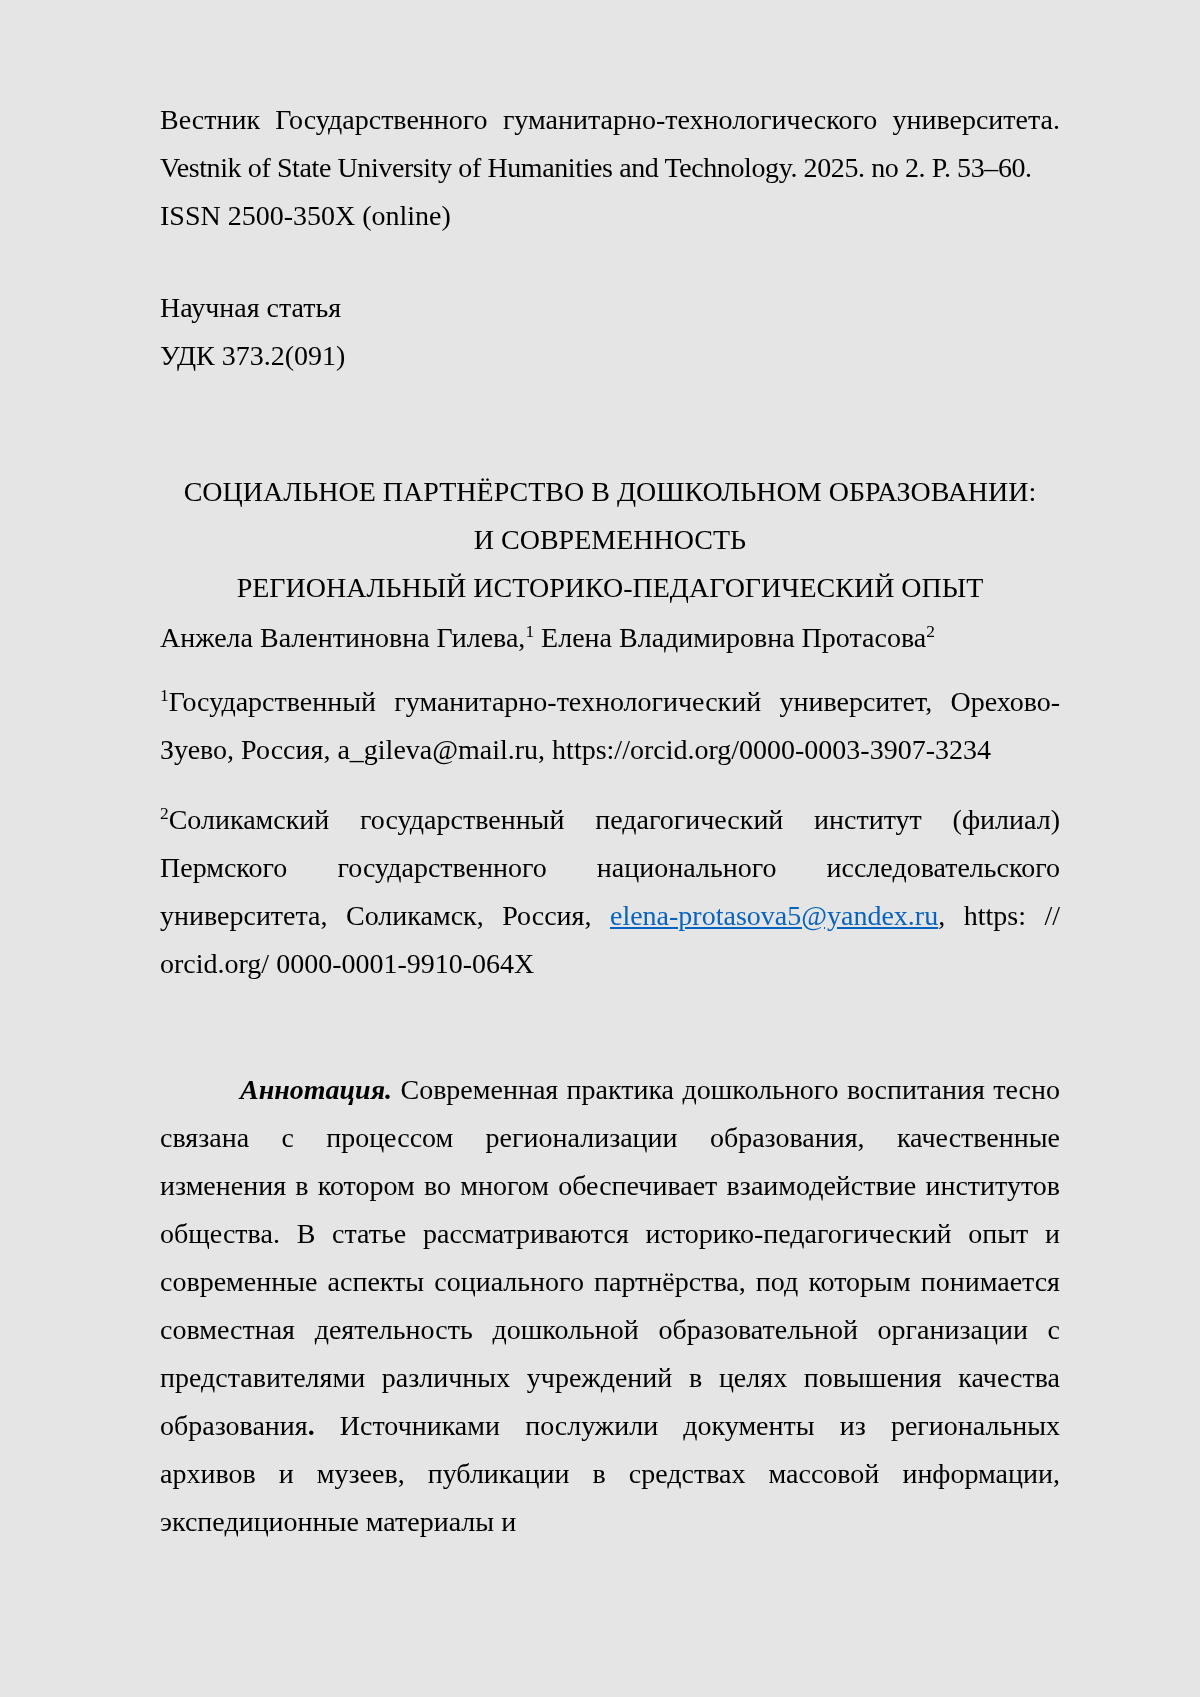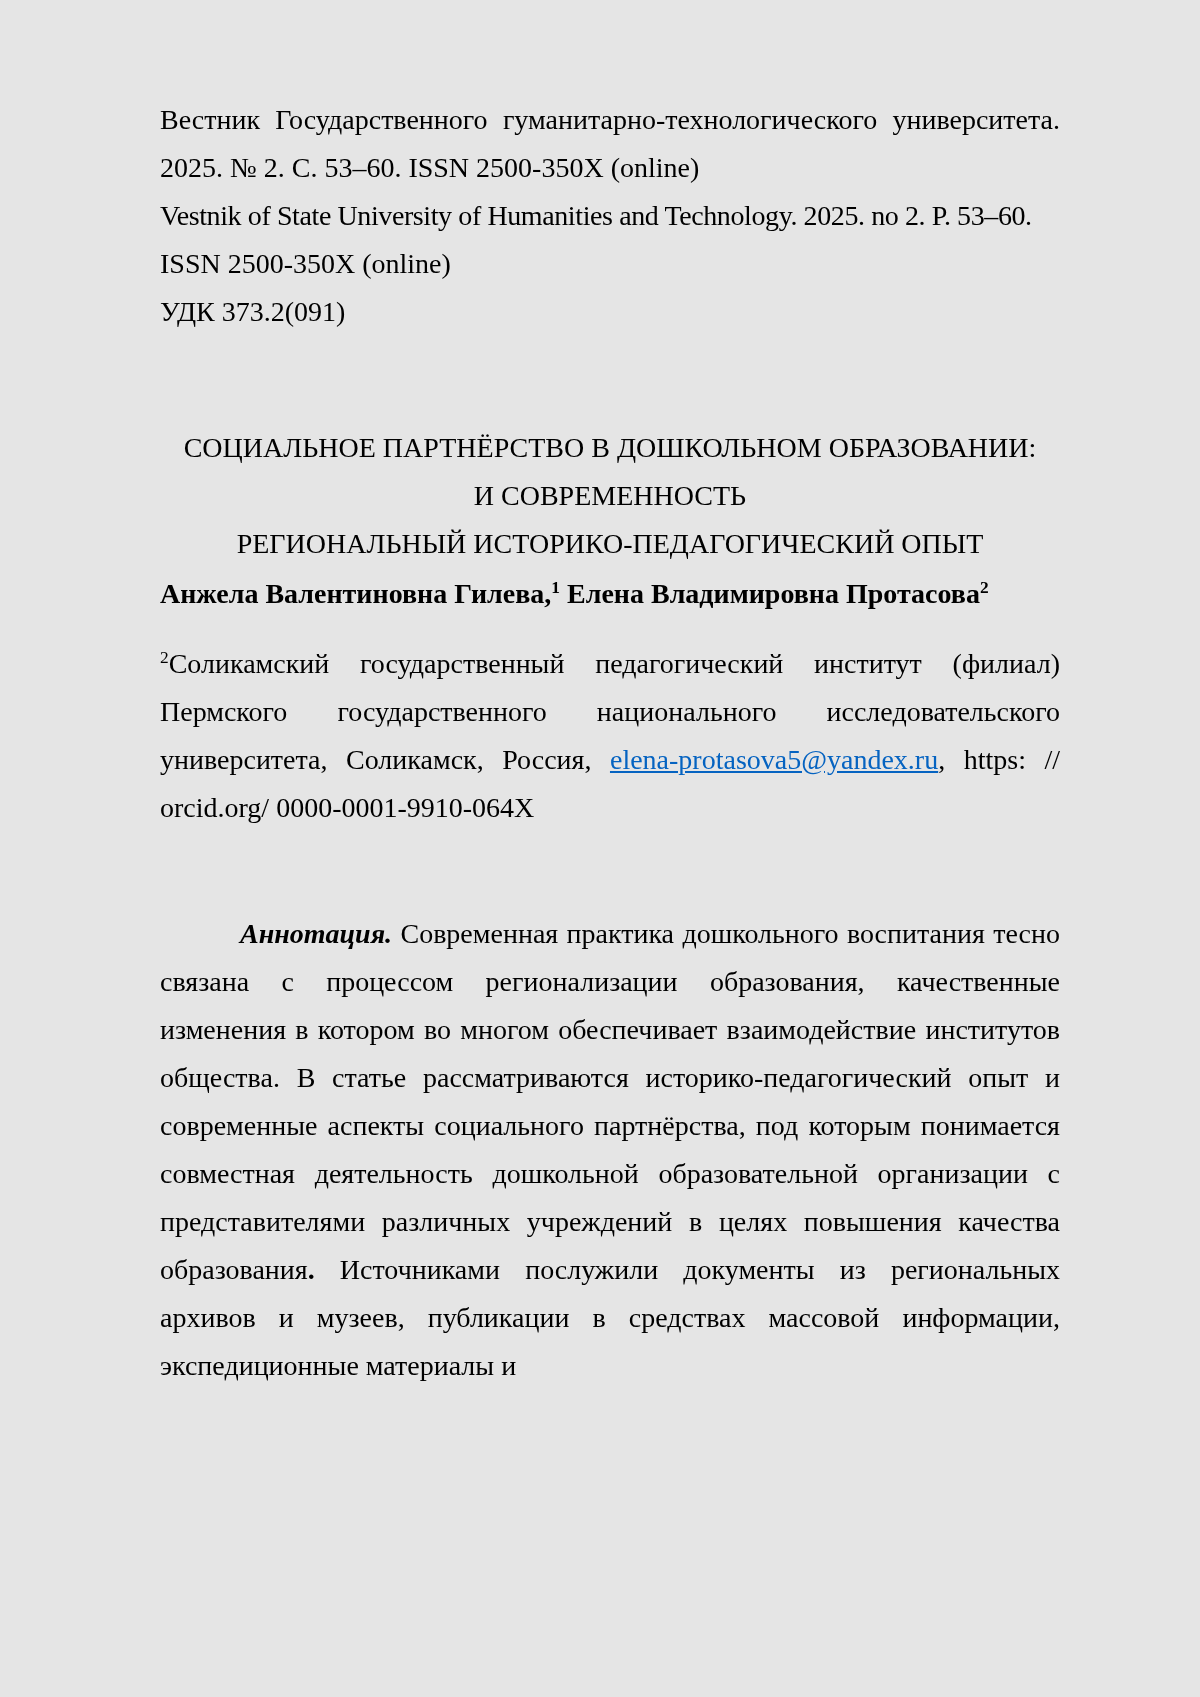--- a/index.html
+++ b/index.html
@@ -18,53 +18,54 @@
   }
   p { margin: 0; text-align: justify; }
   .left { text-align: left; }
   .line { display: block; }
   
   .stretch { text-align: justify; text-align-last: justify; }
   
   .tight { white-space: nowrap; letter-spacing: -0.4px; }
   .article-type { margin-top: 44px; }
   .title { margin-top: 88px; font-weight: normal; text-align: center; }
-  .authors { margin-top: 2px; font-weight: bold; text-align: left; }
+  .authors { margin-top: 2px; font-weight: normal; text-align: left; }
   .affil-1 { margin-top: 16px; }
   .affil-2 { margin-top: 22px; }
   .abstract { margin-top: 78px; text-indent: 80px; }
   sup { font-size: 0.62em; line-height: 0; vertical-align: super; }
   .label-bi { font-weight: bold; font-style: italic; }
   .bold { font-weight: bold; }
   .email-link { color: #0563C1; text-decoration: underline; cursor: pointer; }
 </style>
 </head>
 <body>
 
 <div class="page">
 
   <p>
       <span class="line stretch">Вестник Государственного гуманитарно-технологического университета.</span>
-      <span class="line">2025. № 2. С. 53–60. ISSN 2500-350X (online)</span>
     </p>
 
   <p>
       <span class="line tight">Vestnik of State University of Humanities and Technology. 2025. no 2. P. 53–60.</span>
       <span class="line">ISSN 2500-350X (online)</span>
     </p>
 
+  <p class="left article-type">Научная статья</p>
 
   <p class="left">УДК 373.2(091)</p>
 
   <div class="title">
       <span class="line">СОЦИАЛЬНОЕ ПАРТНЁРСТВО В ДОШКОЛЬНОМ ОБРАЗОВАНИИ:</span>
       <span class="line">И СОВРЕМЕННОСТЬ</span>
       <span class="line">РЕГИОНАЛЬНЫЙ ИСТОРИКО-ПЕДАГОГИЧЕСКИЙ ОПЫТ</span>
     </div>
 
   <p class="authors"><span>Анжела Валентиновна Гилева,</span><sup>1</sup><span> Елена Владимировна Протасова</span><sup>2</sup></p>
 
+  <p class="affil-1"><sup>1</sup><span>Государственный гуманитарно-технологический университет, Орехово-Зуево, Россия, a_gileva@mail.ru, https://orcid.org/0000-0003-3907-3234</span></p>
 
   <p class="affil-2"><sup>2</sup><span>Соликамский государственный педагогический институт (филиал) Пермского государственного национального исследовательского университета, Соликамск, Россия, </span><a class="email-link">elena-protasova5@yandex.ru</a><span>, https: // orcid.org/ 0000-0001-9910-064X</span></p>
 
   <p class="abstract"><span class="label-bi">Аннотация.</span><span> Современная практика дошкольного воспитания тесно связана с процессом регионализации образования, качественные изменения в котором во многом обеспечивает взаимодействие институтов общества. В статье рассматриваются историко-педагогический опыт и современные аспекты социального партнёрства, под которым понимается совместная деятельность дошкольной образовательной организации с представителями различных учреждений в целях повышения качества образования</span><span class="bold">.</span><span> Источниками послужили документы из региональных архивов и музеев, публикации в средствах массовой информации, экспедиционные материалы и</span></p>
 
 </div>
 
 </body></html>

